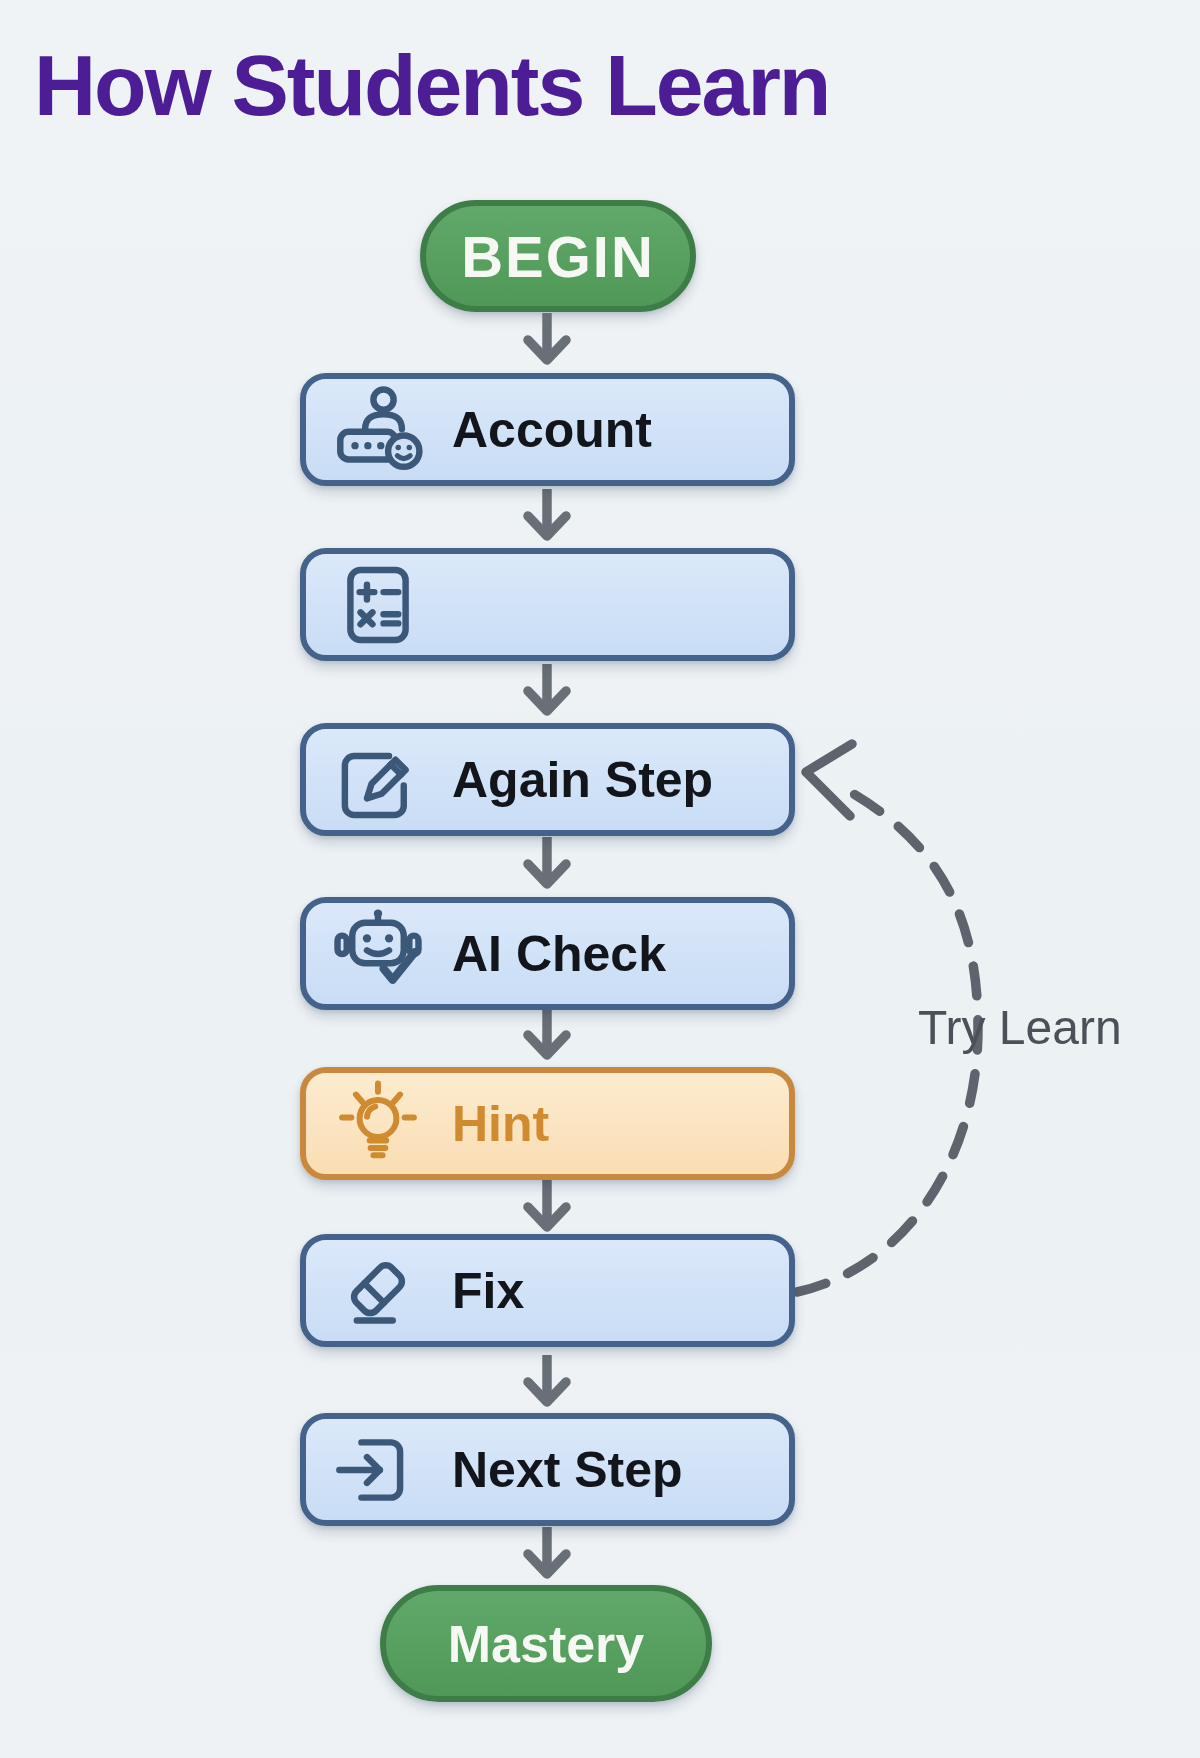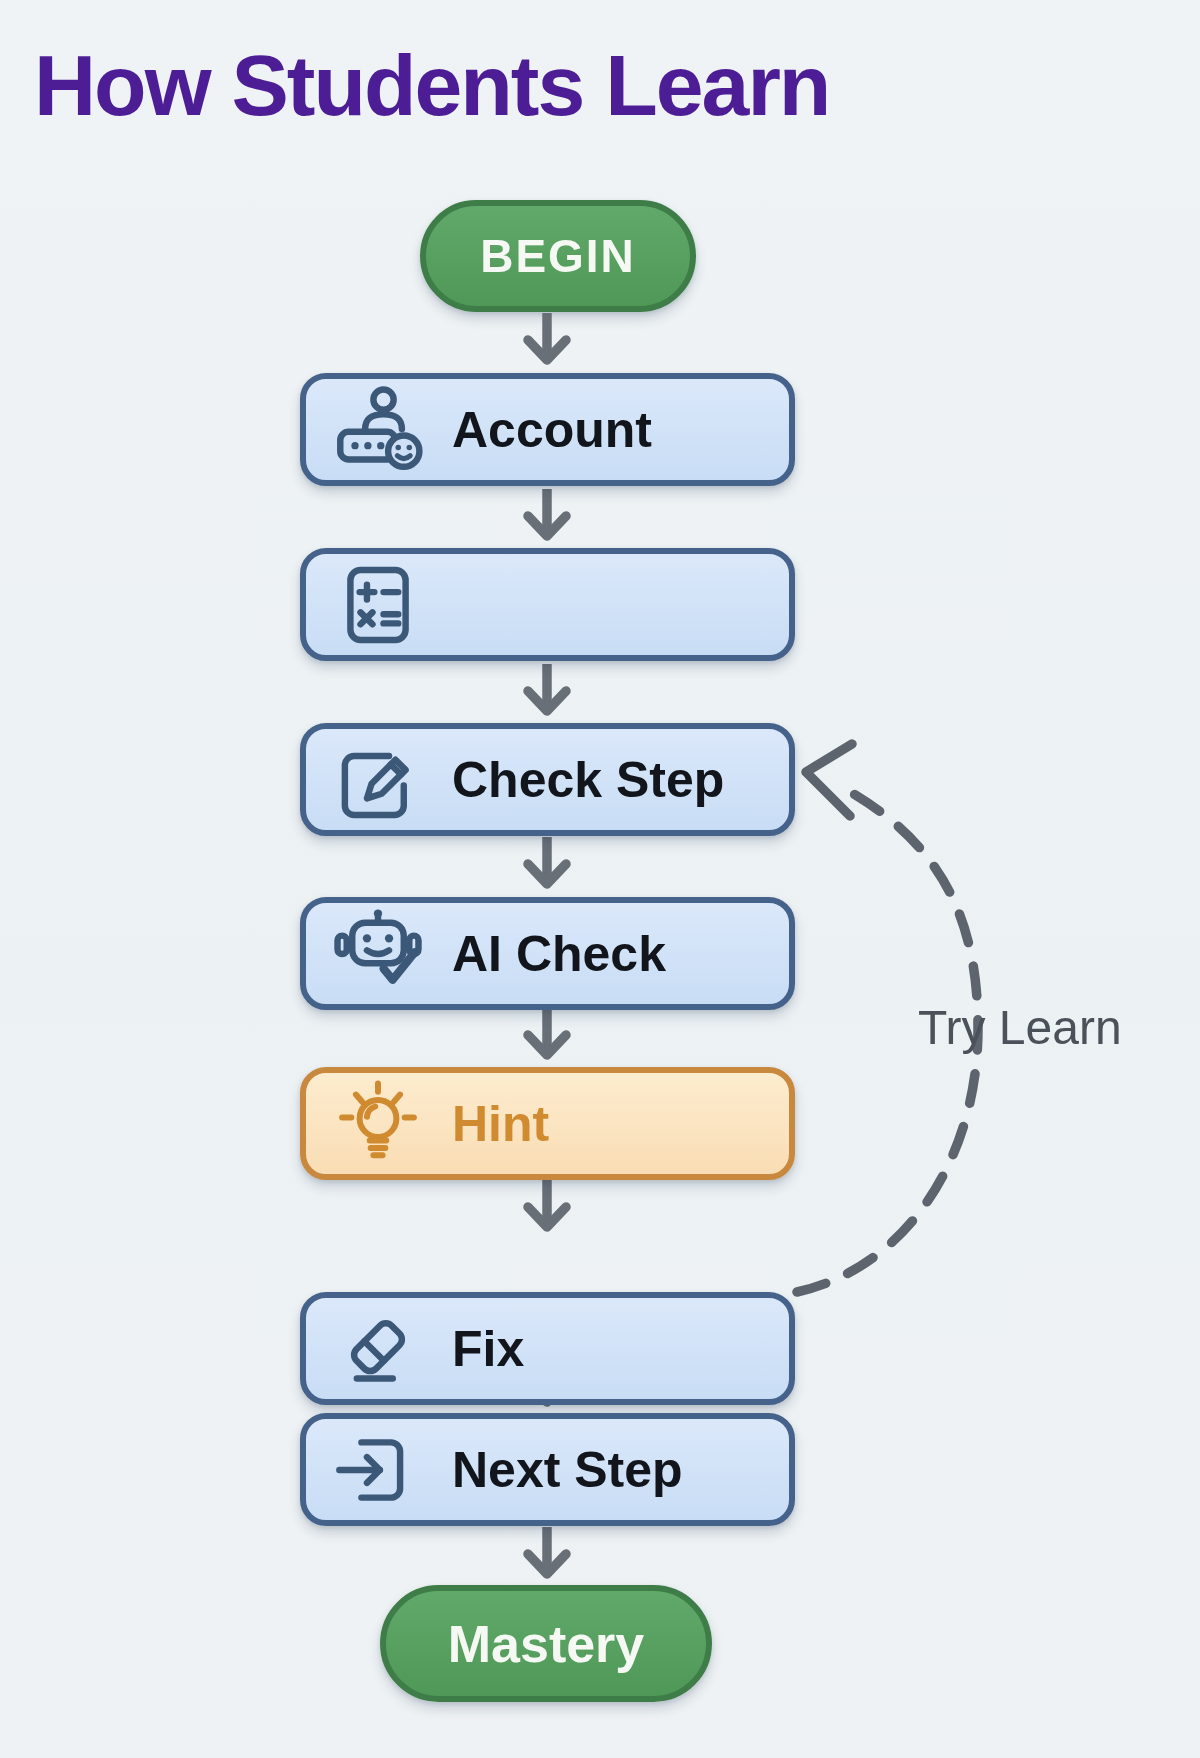--- a/index.html
+++ b/index.html
@@ -30,29 +30,29 @@
     border:6px solid #c8893f;
   }
   .hint-node .label{color:#d08a2f;}
   .pill{
     justify-content:center;border-radius:62px;
     background:linear-gradient(180deg,#61a96a 0%,#4f9857 100%);
     border:6px solid #3e7d47;
   }
   .pill .label{color:#f5f8f3;font-weight:700;}
   .begin{left:420px;top:200px;width:276px;height:112px;}
-  .begin .label{font-size:46px;letter-spacing:2px;}
+  .begin .label{font-size:58px;letter-spacing:2px;}
   .mastery{left:380px;top:1585px;width:332px;height:117px;}
   .mastery .label{font-size:52px;}
   .n-account{top:373px;}
   .n-problem{top:548px;}
   .n-enter{top:723px;}
   .n-ai{top:897px;}
   .n-hint{top:1067px;}
-  .n-fix{top:1292px;}
+  .n-fix{top:1234px;}
   .n-next{top:1413px;}
   .icon{width:92px;height:92px;flex:0 0 auto;display:block;}
   .arrow{position:absolute;left:519px;width:56px;height:56px;}
   .loop-svg{position:absolute;left:780px;top:735px;width:420px;height:585px;}
   .loop-label{
     position:absolute;left:918px;top:1000px;
     font-size:48px;font-weight:400;color:#4b5158;
   }
 </style>
 </head>
@@ -156,21 +156,21 @@
 </div>
 
 <div class="node proc n-enter">
   <svg class="icon" viewBox="0 0 100 100">
     <g fill="none" stroke="#3b5878" stroke-width="7" stroke-linecap="round" stroke-linejoin="round">
       <path d="M 62 24 H 24 a 10 10 0 0 0 -10 10 v 44 a 10 10 0 0 0 10 10 h 44 a 10 10 0 0 0 10 -10 V 56"></path>
       <path d="M 38 70 L 43 54 L 69 28 L 80 39 L 54 65 L 38 70 Z"></path>
       <path d="M 64 33 L 75 44"></path>
     </g>
   </svg>
-  <span class="label">Check Step</span>
+  <span class="label">Again Step</span>
 </div>
 
 <div class="node proc n-ai">
   <svg class="icon" viewBox="0 0 100 100">
     <g fill="none" stroke="#3b5878" stroke-width="7" stroke-linecap="round" stroke-linejoin="round">
       <line x1="50" y1="8" x2="50" y2="16"></line>
       <rect x="22" y="16" width="56" height="44" rx="14"></rect>
       <rect x="6" y="30" width="10" height="20" rx="5"></rect>
       <rect x="84" y="30" width="10" height="20" rx="5"></rect>
       <path d="M 38 46 Q 50 54 62 46"></path>

